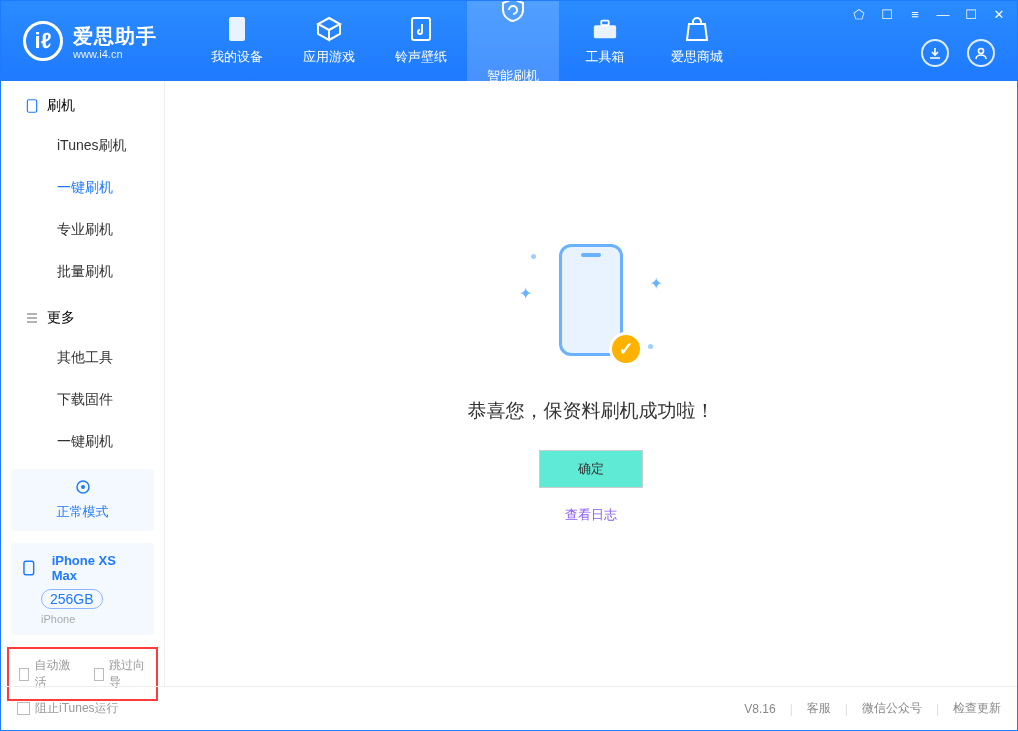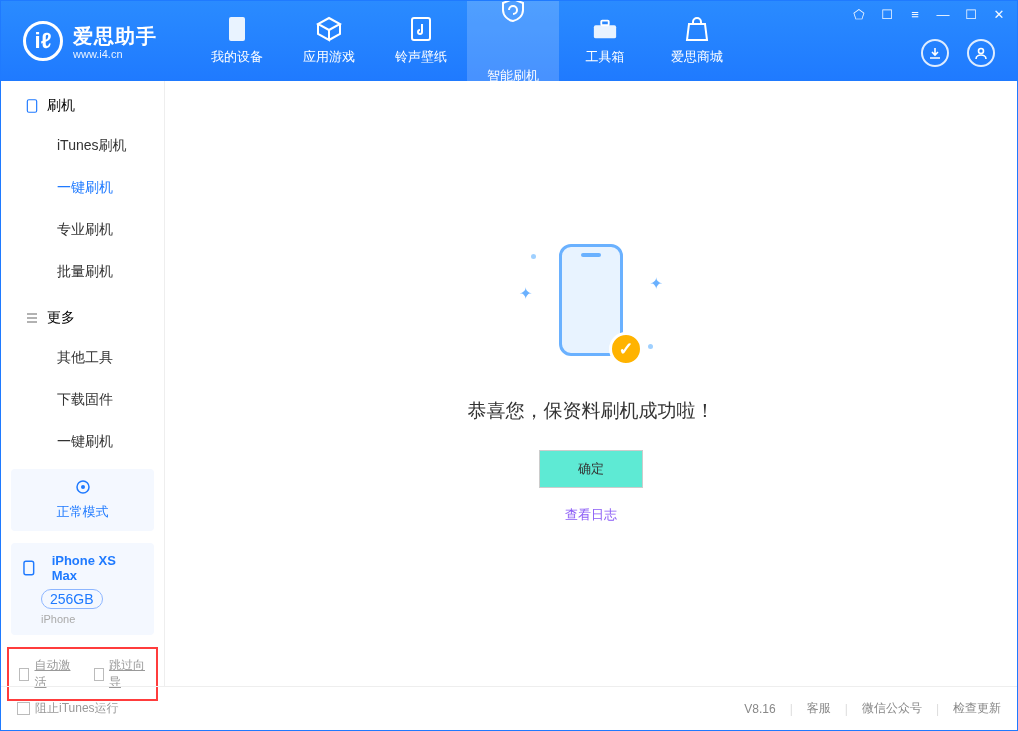--- a/index.html
+++ b/index.html
@@ -22,21 +22,21 @@
 .sidebar { width: 164px; border-right: 1px solid #eee; display: flex; flex-direction: column; font-size: 14px; color: #333; }
 .side-section-head { display: flex; align-items: center; gap: 8px; padding: 16px 0 10px 24px; font-weight: 500; color: #000; }
 .side-item { padding: 12px 0 12px 56px; cursor: pointer; color: #333; }
 .side-item.active { color: #1f7aff; }
 .sidebar-spacer { flex: 1; }
 .mode-box, .device-box { margin: 6px 10px; background: #f4f8ff; border-radius: 4px; padding: 10px 12px; font-size: 13px; flex-direction: column; }
 .mode-box { display: flex; align-items: center; gap: 8px; color: #1f7aff; }
 .device-box .dev-name { color: #1f7aff; font-weight: 600; display: flex; align-items: center; gap: 17px; }
 .device-box .dev-storage { display: inline-block; margin-top: 6px; margin-left: 18px; border: 1px solid #8db6ff; color: #1f7aff; border-radius: 10px; padding: 1px 8px; font-size: 14px; }
 .device-box .dev-type { margin-top: 4px; margin-left: 18px; color: #aaa; font-size: 11px; }
-.checkbox-row { margin: 6px 6px 10px 6px; border: 2px solid #ff3c3c; padding: 8px 10px; display: flex; gap: 22px; font-size: 12px; color: #999; text-decoration: underline; }
+.checkbox-row { margin: 6px 6px 10px 6px; border: 2px solid #ff3c3c; padding: 8px 10px; display: flex; gap: 22px; font-size: 12px; color: #999; }
 .chk { display: flex; align-items: center; gap: 5px; cursor: pointer; }
 .chk-box { width: 13px; height: 13px; border: 1px solid #bbb; }
 .content { flex: 1; display: flex; flex-direction: column; align-items: center; justify-content: center; position: relative; }
 .illustration { position: relative; width: 160px; height: 130px; margin-bottom: 24px; }
 .phone { position: absolute; left: 50%; top: 0; transform: translateX(-50%); width: 64px; height: 112px; border: 3px solid #6ab1ff; border-radius: 12px; background: #e8f3ff; }
 .phone::before { content: ""; position: absolute; top: 6px; left: 50%; transform: translateX(-50%); width: 20px; height: 4px; background: #6ab1ff; border-radius: 2px; }
 .check-badge { position: absolute; right: 28px; bottom: 8px; width: 34px; height: 34px; background: #ffb300; border-radius: 50%; display: flex; align-items: center; justify-content: center; color: #fff; font-weight: bold; font-size: 18px; border: 3px solid #fff; }
 .sparkle { position: absolute; color: #6ab1ff; font-size: 16px; }
 .sp1 { left: 8px; top: 40px; }
 .sp2 { right: 8px; top: 30px; }

